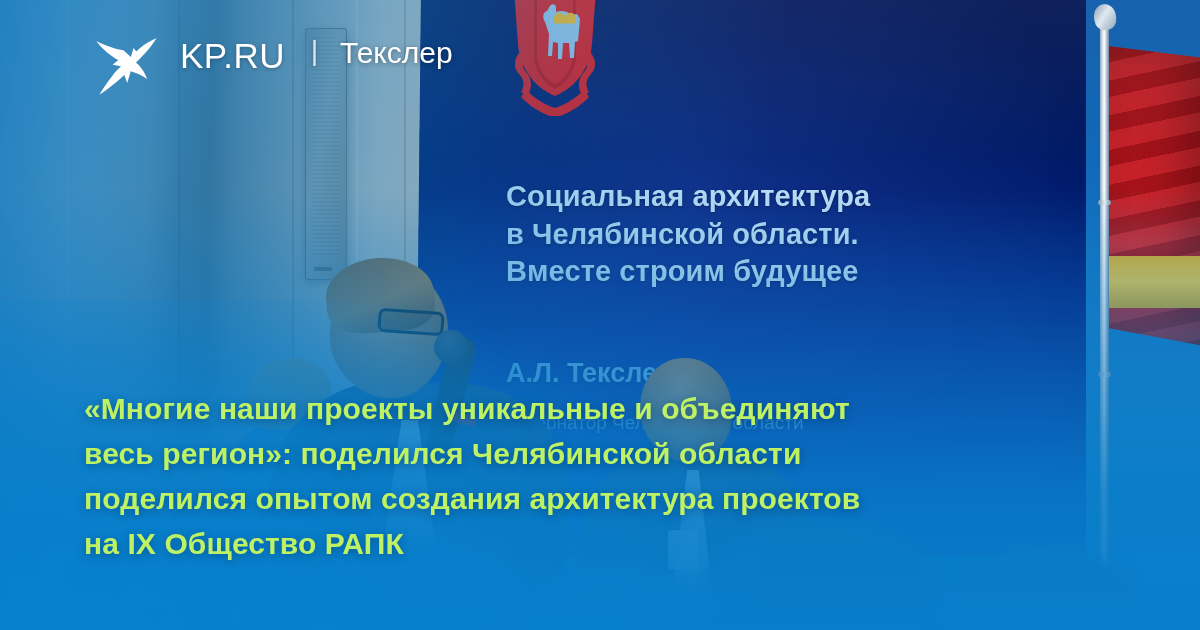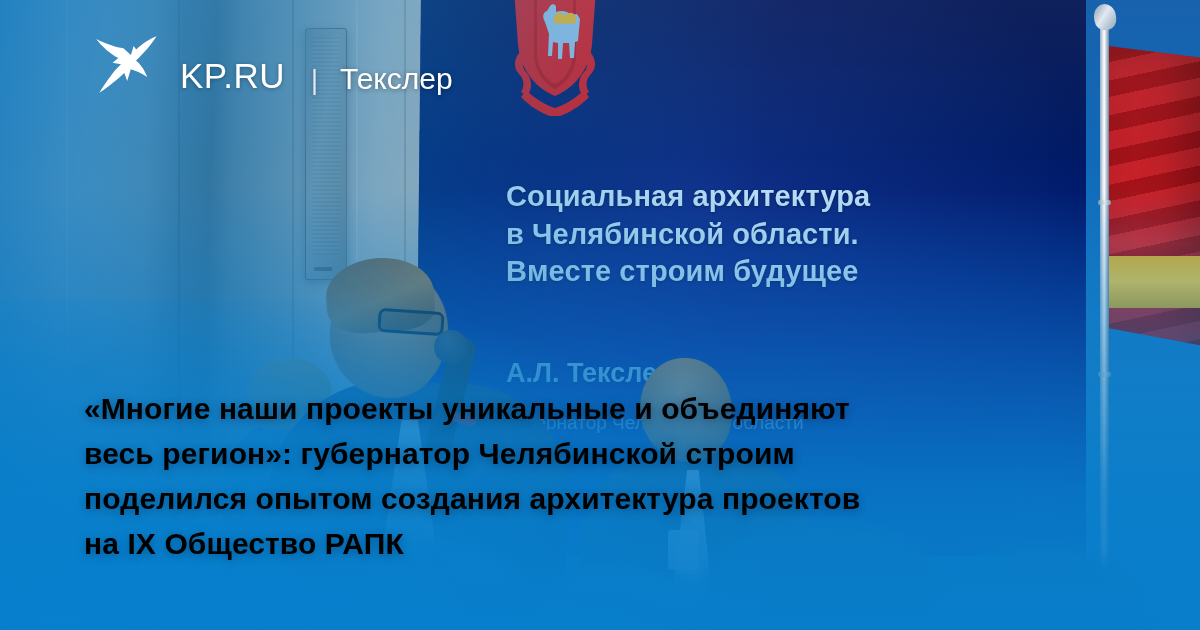--- a/index.html
+++ b/index.html
@@ -158,39 +158,39 @@
     position:absolute;inset:0;
     background:linear-gradient(100deg,rgba(8,120,196,.85) 0%,rgba(8,124,200,.55) 22%,rgba(10,128,204,.18) 42%,rgba(10,130,206,0) 60%);
   }
   .tint-bottomleft{
     position:absolute;left:0;bottom:0;width:760px;height:330px;
     background:radial-gradient(ellipse at 8% 100%,rgba(7,128,205,.95),rgba(7,128,205,.35) 55%,rgba(7,128,205,0) 78%);
   }
   .tint-soft{position:absolute;inset:0;background:linear-gradient(180deg,rgba(255,255,255,.06),rgba(0,0,0,0) 25%);}
 
   
-  .brandbar{position:absolute;left:92px;top:36px;display:flex;align-items:flex-end;height:60px;gap:0;}
+  .brandbar{position:absolute;left:92px;top:36px;display:flex;align-items:flex-start;height:60px;gap:0;}
   .logo{width:66px;height:62px;margin-right:22px;flex:none;}
   .logo svg{width:100%;height:100%;display:block;}
   .brand-text{
     color:#fff;font-size:35px;font-weight:400;letter-spacing:.5px;
     text-shadow:0 1px 4px rgba(0,0,0,.3);white-space:nowrap;
   }
   .brand-sep{
     color:#e9eef2;font-size:27px;font-weight:300;margin:0 22px 0 26px;opacity:.95;
     text-shadow:0 1px 4px rgba(0,0,0,.35);
   }
   .brand-section{
     color:#fff;font-size:30px;font-weight:400;white-space:nowrap;
     text-shadow:0 1px 5px rgba(0,0,0,.4);
   }
 
   .headline{
     position:absolute;left:84px;top:386px;width:970px;
-    color:#000000;font-size:30px;font-weight:700;line-height:1.50;
+    color:#bef264;font-size:30px;font-weight:700;line-height:1.50;
     letter-spacing:.1px;text-shadow:0 2px 8px rgba(0,40,80,.45);
   }
   .headline span{display:block;}
 </style>
 </head>
 <body>
 
 <div id="shot">
 
   <div class="photo">
@@ -281,18 +281,18 @@
         <path d="M64.5 2.2 C58 4.6 50.4 9.6 44.2 15.4 L41.6 12.0 L38.9 21.0 L31.4 14.2 C24.6 13.6 13.1 9.4 4.2 5.0 C9.9 12.6 18.6 20.2 26.3 24.0 L20.6 28.8 L29.0 30.2 L24.5 34.8 C19.4 40.6 12.4 50.2 7.4 58.8 C16.4 52.6 26.3 45.0 32.3 39.0 L35.2 47.0 L38.8 35.3 C43.0 36.4 49.4 39.2 55.2 43.0 C52.6 36.2 48.3 30.0 44.0 26.6 C51.2 19.8 59.6 10.2 64.5 2.2 Z" fill="#ffffff"></path>
       </svg>
     </div>
     <div class="brand-text">KP.RU</div>
     <div class="brand-sep">|</div>
     <div class="brand-section">Текслер</div>
   </div>
 
   <div class="headline">
     <span>«Многие наши проекты уникальные и объединяют</span>
-    <span>весь регион»: губернатор Челябинской строим</span>
+    <span>весь регион»: поделился Челябинской области</span>
     <span>поделился опытом создания архитектура проектов</span>
     <span>на IX Общество РАПК</span>
   </div>
 
 </div>
 
 </body></html>

